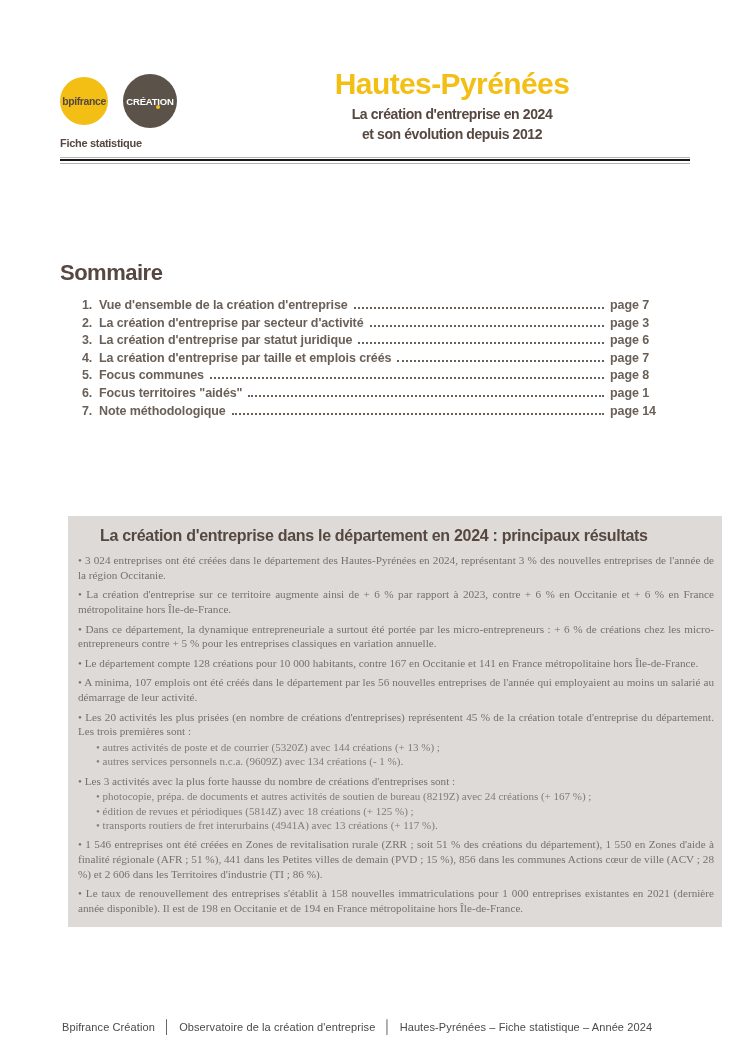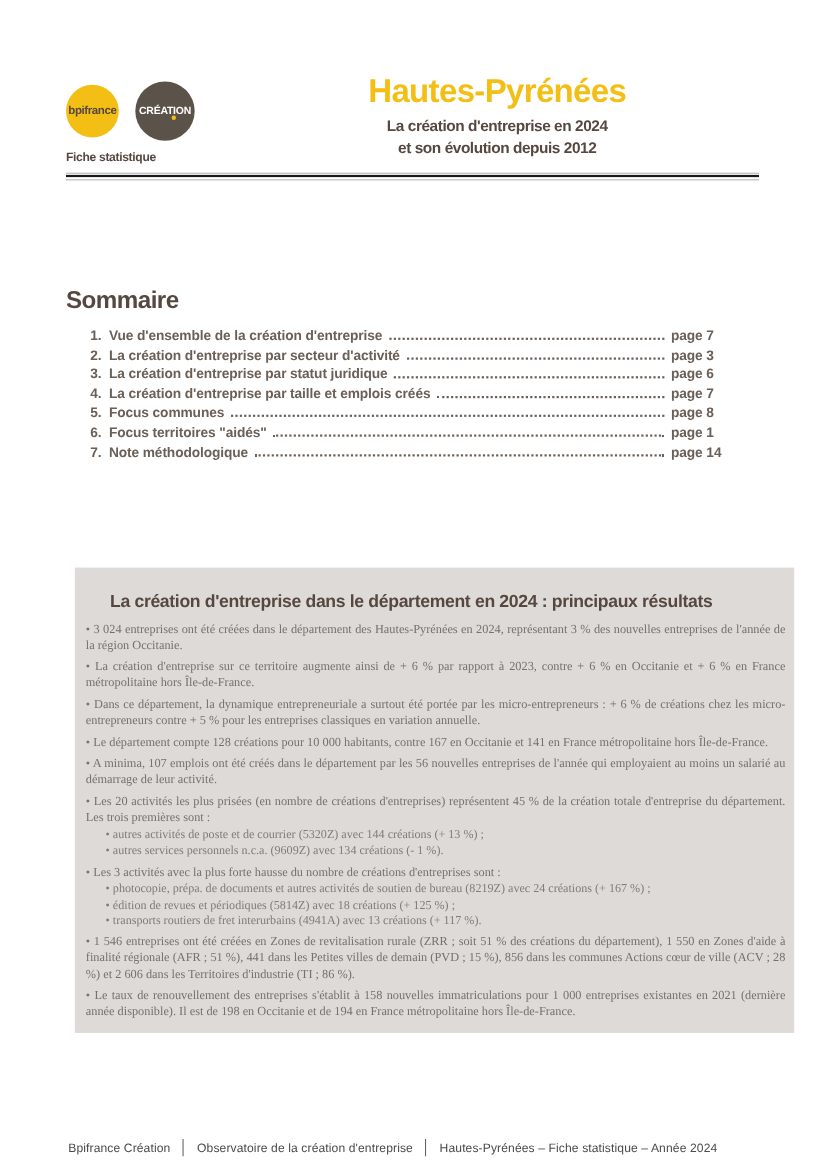--- a/index.html
+++ b/index.html
@@ -52,38 +52,38 @@
   .toc-list{margin-top:12px;padding:0 32px 0 22px;}
   .toc-row{display:flex;align-items:baseline;height:17.6px;font-size:12.5px;font-weight:bold;color:var(--toc-brown);letter-spacing:-0.1px;}
   .toc-num{flex:none;width:17px;}
   .toc-label{flex:none;white-space:nowrap;}
   .toc-dots{flex:1;border-bottom:2px dotted var(--toc-brown);margin:0 6px 3px 6px;min-width:12px;}
   .toc-page{flex:none;width:48px;white-space:nowrap;text-align:left;}
 
   
   .summary-box{
     margin:95px 28px 0 68px;width:654px;background:var(--box-bg);
-    padding:21px 8px 12px 10px;
+    padding:9px 8px 12px 10px;
   }
   .box-heading{
     margin:2px 0 8px 22px;font-size:16px;font-weight:bold;color:var(--brand-brown);letter-spacing:-0.3px;
   }
   .bullet{
     font-size:11.2px;line-height:14.6px;color:var(--body-gray);
     text-align:justify;margin-top:5px;font-family:Liberation Serif, serif;
   }
   .bullet:first-of-type{margin-top:0;}
   .b-text::before{content:"\2022  ";}
   .subs{margin:1px 0 0 18px;}
   .sub{font-size:11px;line-height:14.4px;color:#817C77;text-align:left;}
   .sub .s-text::before{content:"\2022  ";}
 
   
   .footer{
-    position:absolute;left:62px;bottom:11px;font-size:11px;color:var(--footer-gray);letter-spacing:0.1px;
+    position:absolute;left:62px;bottom:27px;font-size:11px;color:var(--footer-gray);letter-spacing:0.1px;
   }
   .footer .sep{margin:0 8px;font-size:13px;color:#5a5a5a;}
 </style>
 </head>
 <body>
 
 <div class="page">
 
   <div class="header">
     <div class="logo-block">

